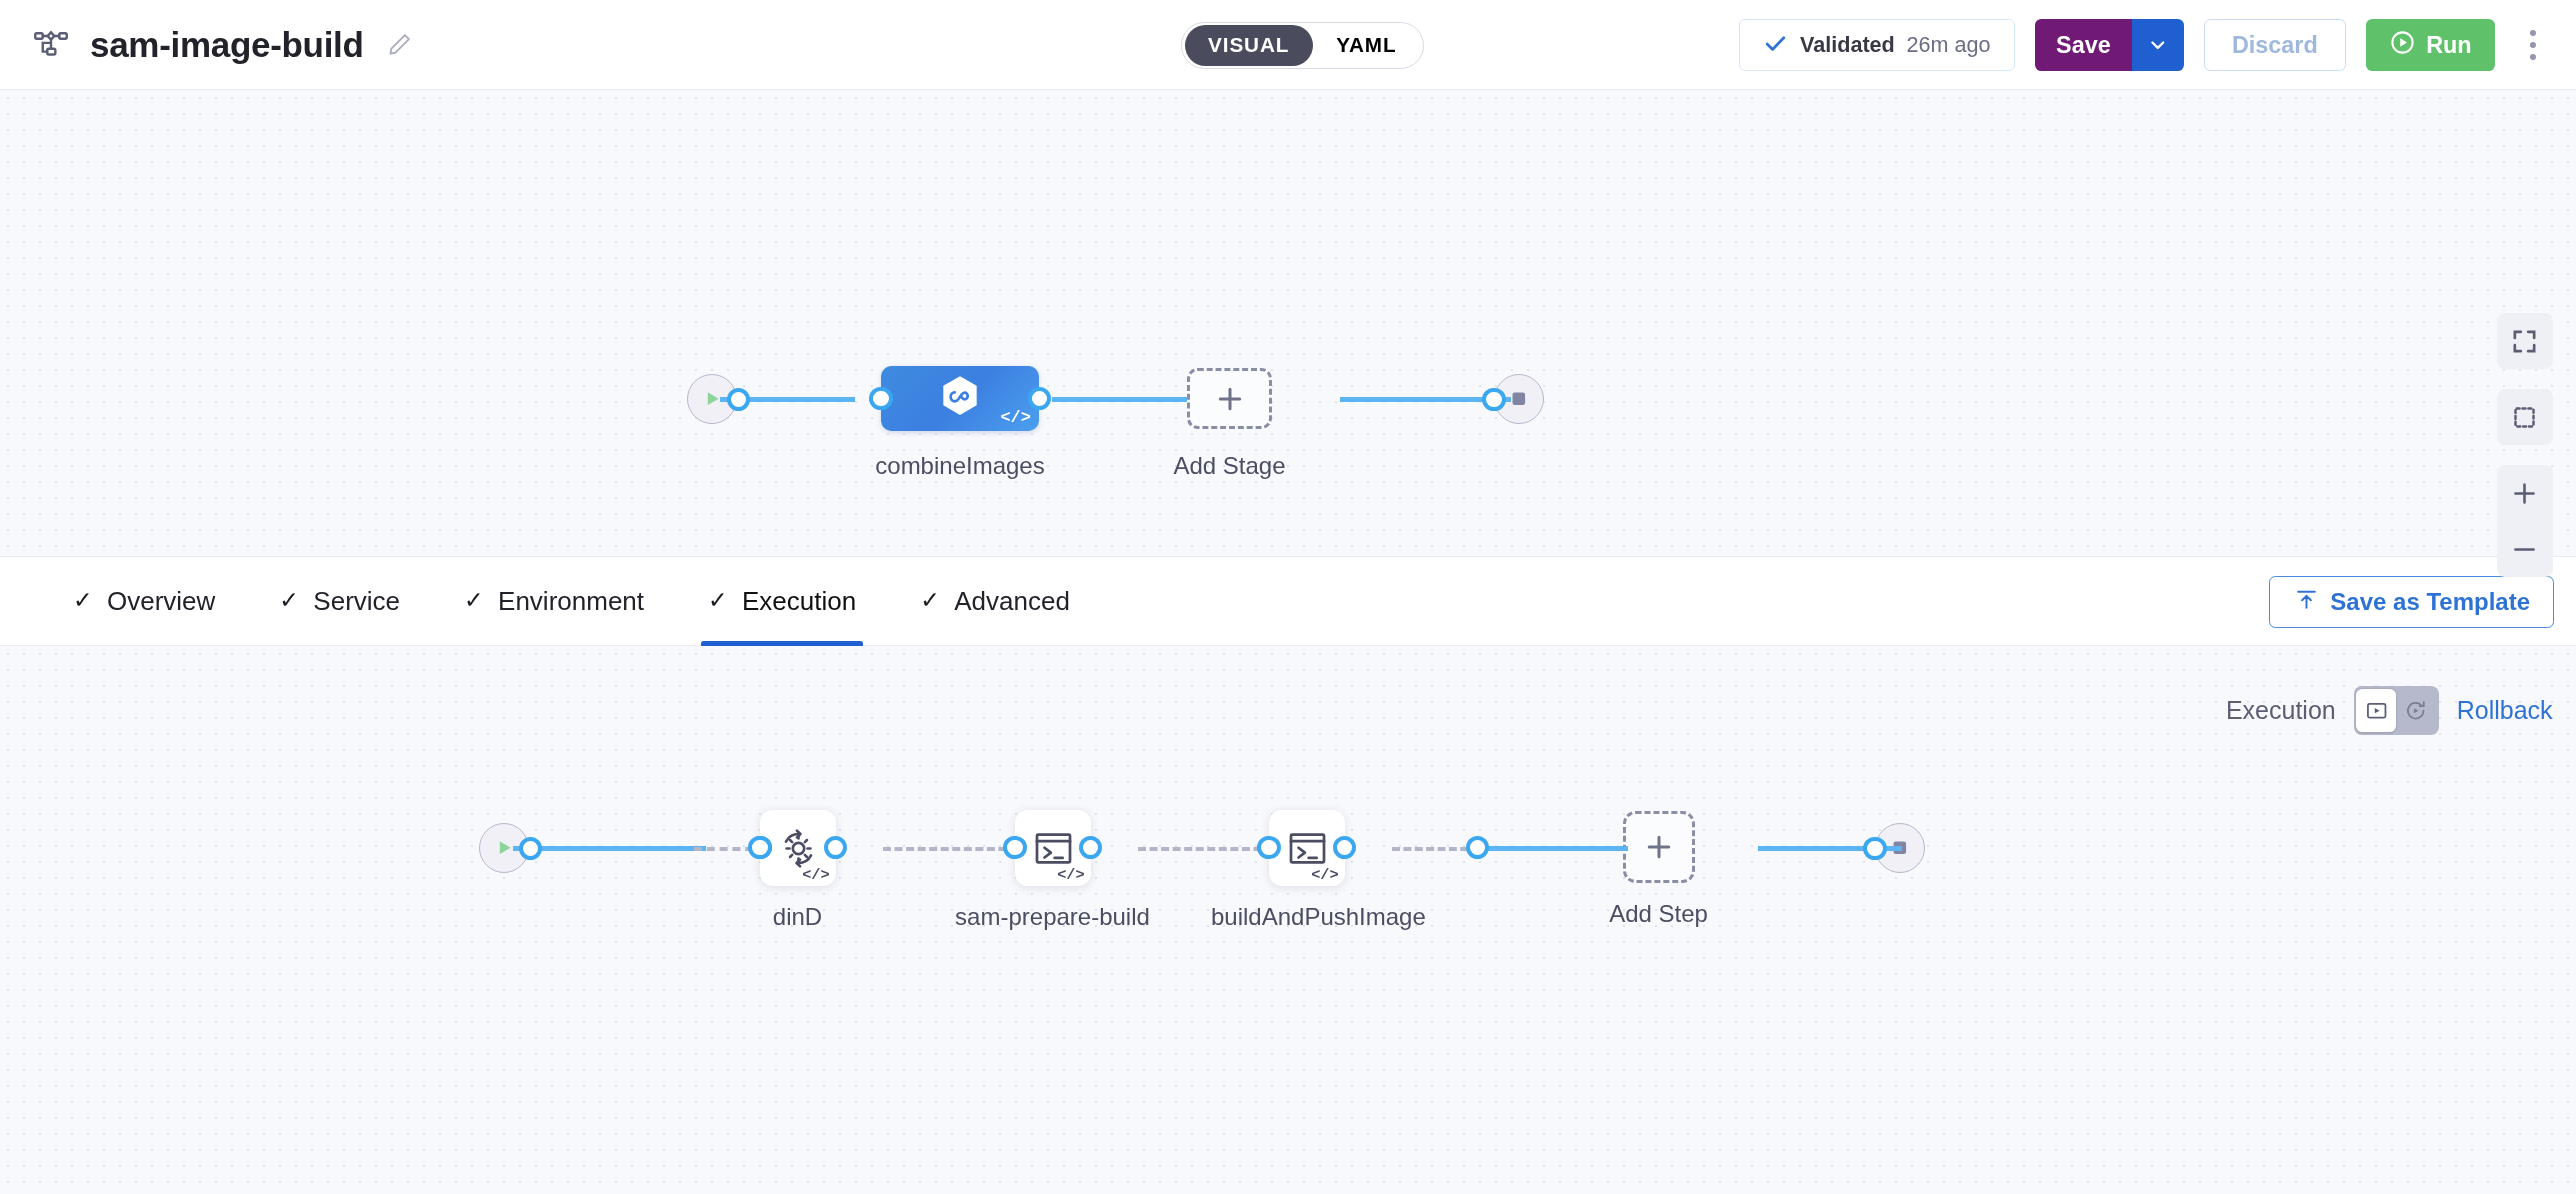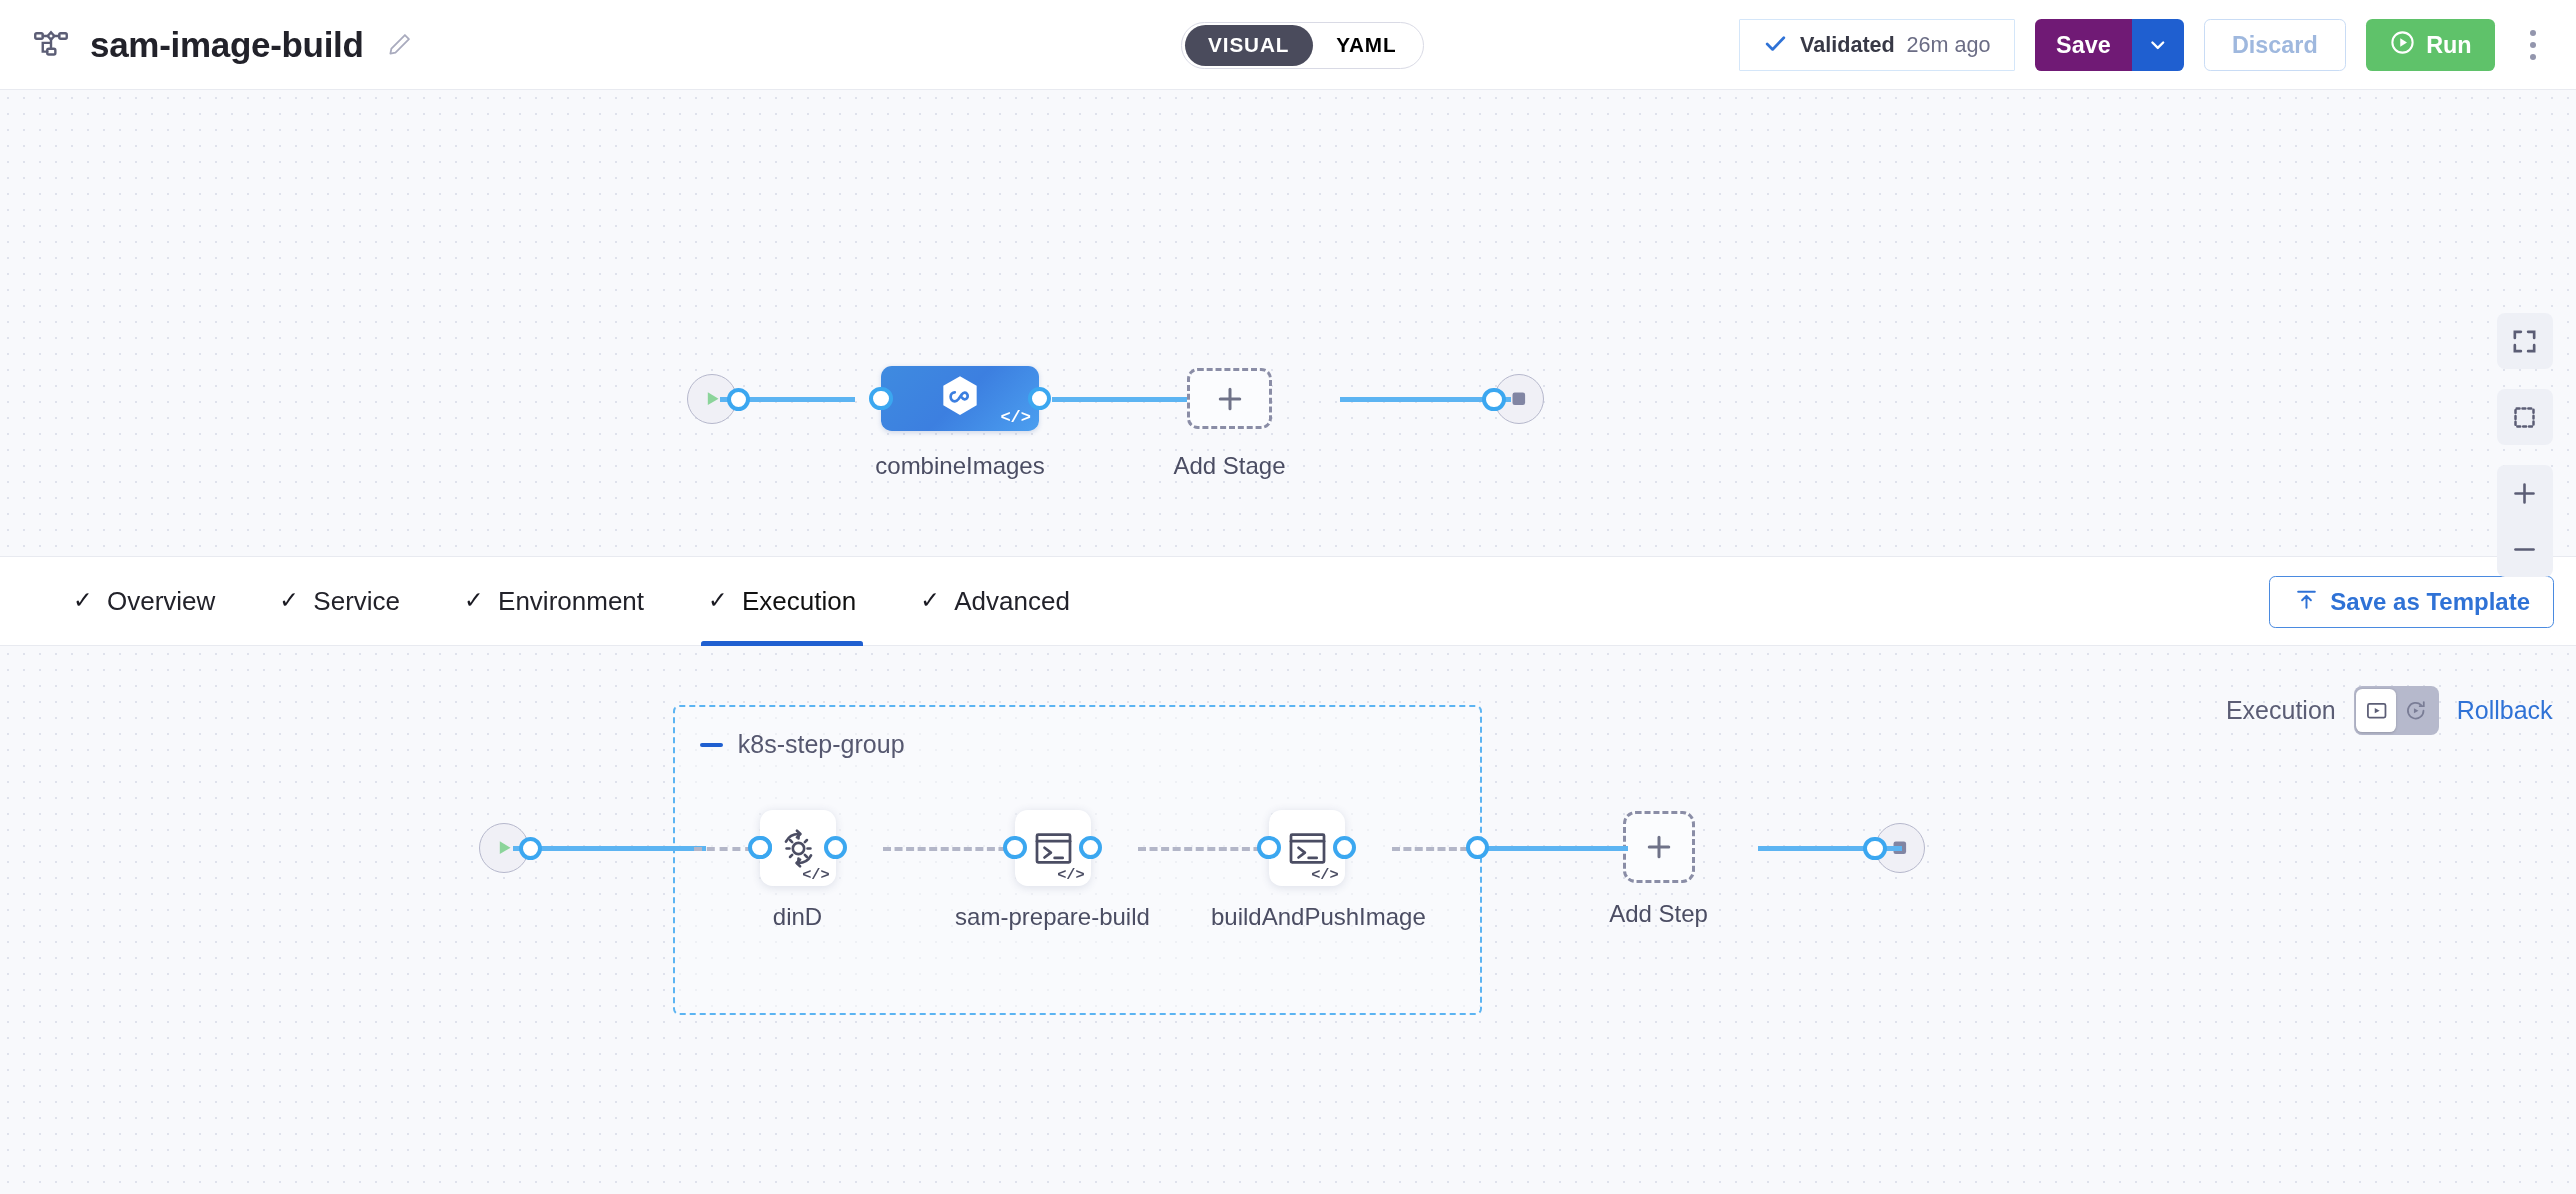--- a/index.html
+++ b/index.html
@@ -41,21 +41,21 @@
   .vy-seg.active { background: #4a4b5c; color: #ffffff; }
   .vy-seg.inactive { color: #000000; }
 
   .hdr-right {
     position: absolute; right: 25px; top: 0; height: 90px;
     display: flex; align-items: center; gap: 20px;
   }
   .validated-badge {
     display: flex; align-items: center; gap: 11.7px;
     height: 52px; padding: 0 23.4px;
-    border: 0.9px solid #d4e6f9; border-radius: 1px; background: #ffffff;
+    border: 0.9px solid #d4e6f9; border-radius: 6px; background: #ffffff;
   }
   .validated-label { font-size: 21.6px; font-weight: 700; color: #383946; }
   .validated-time { font-size: 21.6px; color: #6b6d85; }
 
   .save-group { display: flex; height: 52px; border-radius: 6.3px; overflow: hidden; }
   .save-main {
     background: #701a75; color: #ffffff;
     font-size: 23.4px; font-weight: 700;
     display: flex; align-items: center; justify-content: center;
     width: 97px; cursor: pointer;
@@ -398,26 +398,20 @@
         <svg width="23.4" height="23.4" viewBox="0 0 24 24" fill="none" stroke="#7a7d96" stroke-width="1.8" stroke-linecap="round">
           <path d="M20 12a8 8 0 1 1-2.4-5.7"></path>
           <path d="M20.3 3.2v4.2h-4.2"></path>
           <path d="M10.2 9.4l4.6 2.6-4.6 2.6z" fill="#7a7d96" stroke="none"></path>
         </svg>
       </div>
     </div>
     <span class="er-label blue">Rollback</span>
   </div>
 
-  <div class="step-group" style="left:673px; top:59px; width:809px; height:310px;">
-    <div class="group-header">
-      <span class="group-minus"></span>
-      <span class="group-title">k8s-step-group</span>
-    </div>
-  </div>
 
   <div class="conn" style="left:513px; top:200px; width:193px;"></div>
   <div class="conn-dashed" style="left:694px; top:201px; width:72px;"></div>
   <div class="conn-dashed" style="left:883px; top:201px; width:135px;"></div>
   <div class="conn-dashed" style="left:1138px; top:201px; width:135px;"></div>
   <div class="conn-dashed" style="left:1392px; top:201px; width:99px;"></div>
   <div class="conn" style="left:1484px; top:200px; width:144px;"></div>
   <div class="conn" style="left:1758px; top:200px; width:144px;"></div>
 
   <div class="node" style="left:479px; top:177px;">

